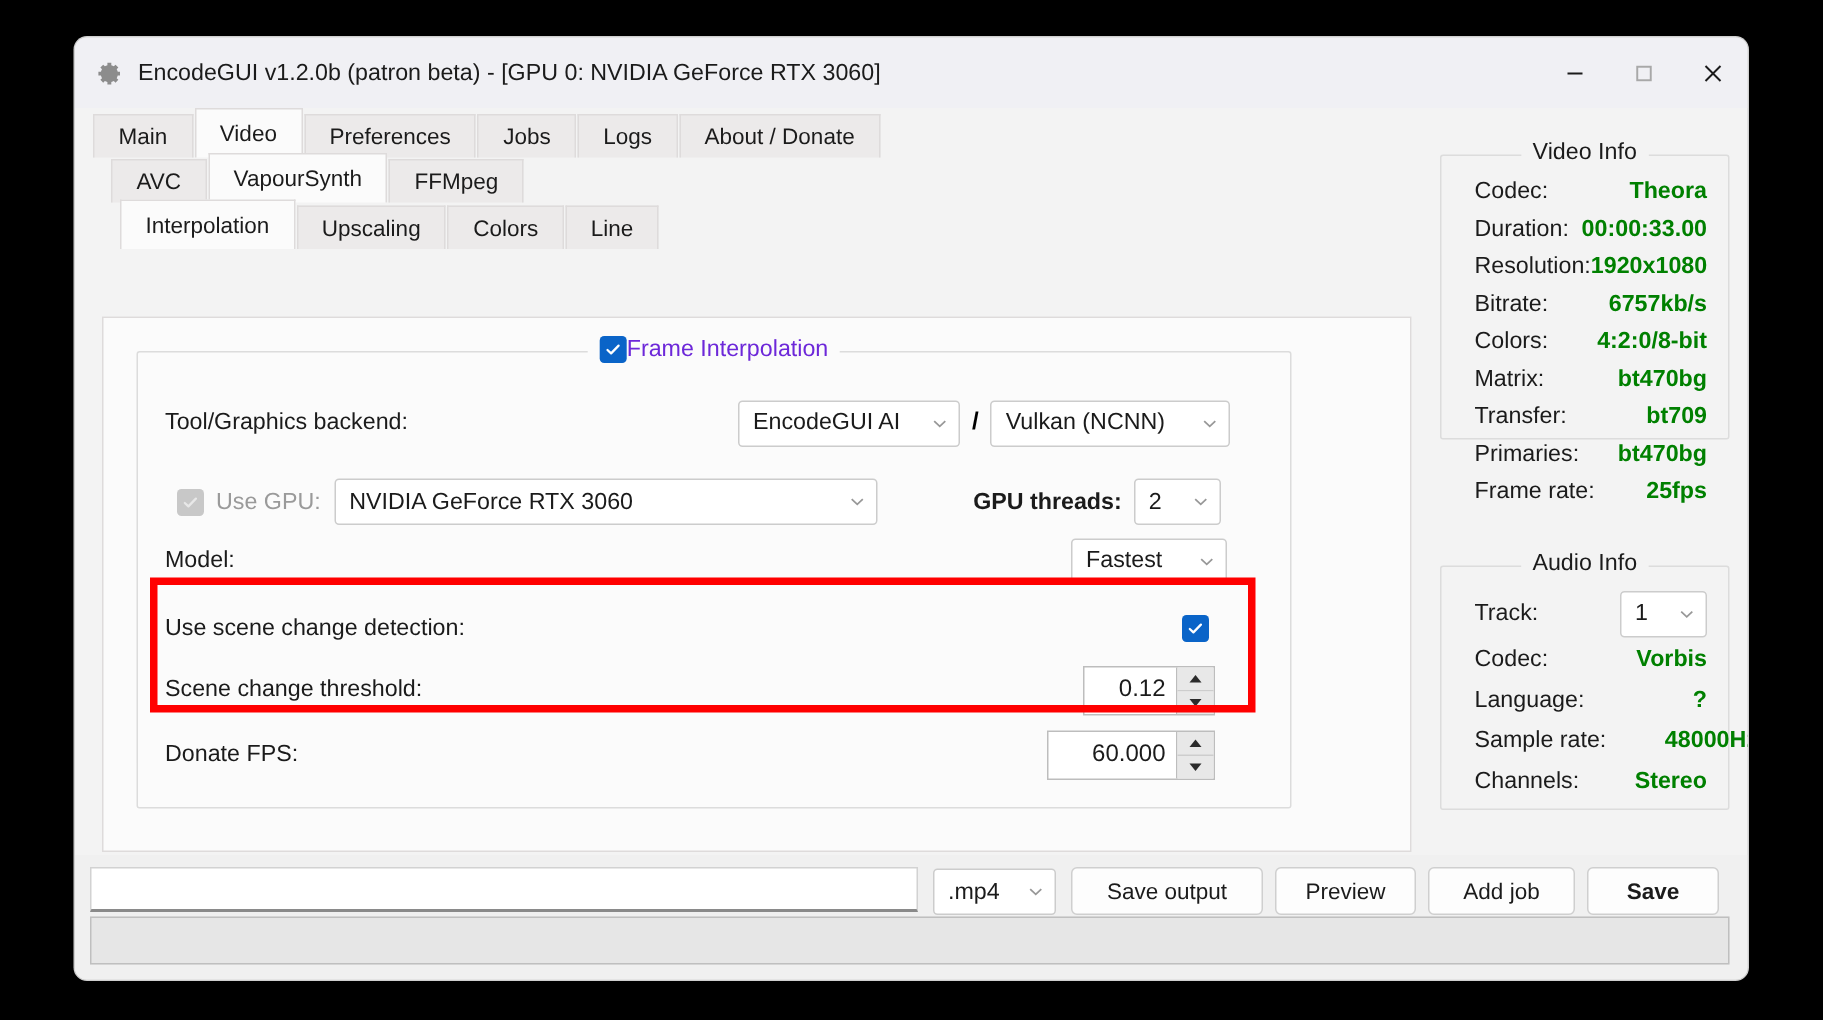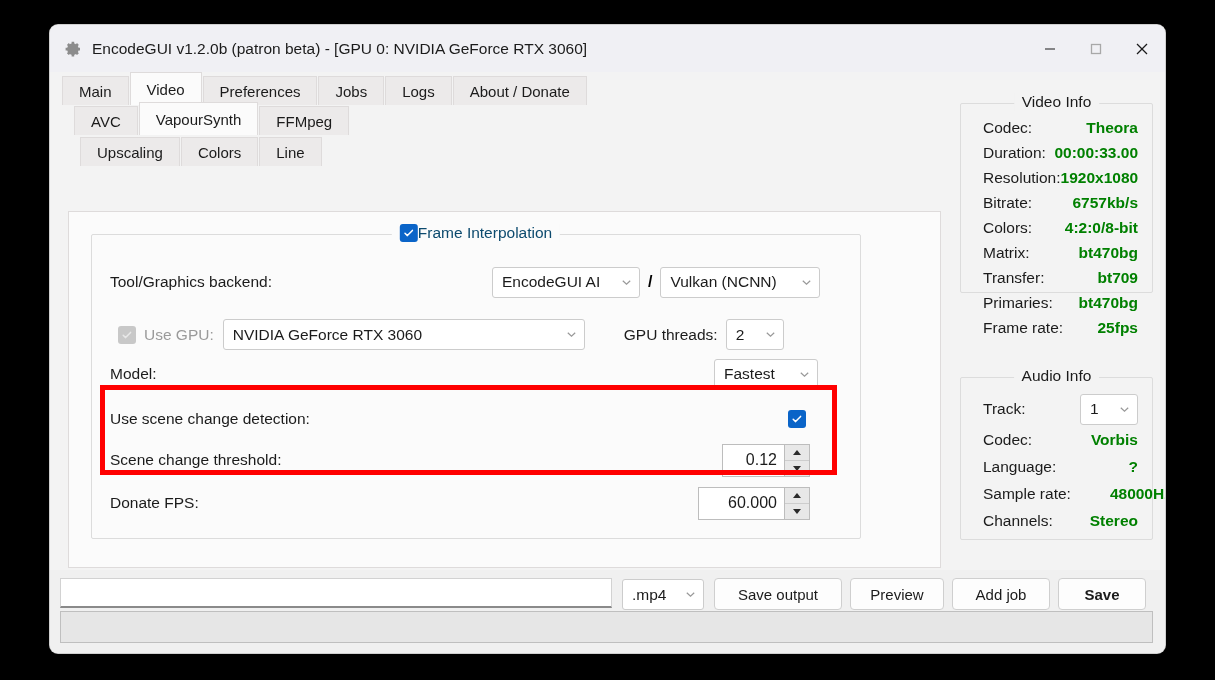--- a/index.html
+++ b/index.html
@@ -116,21 +116,21 @@
   }
   .group-legend {
     position: absolute;
     left: 50%;
     transform: translateX(-50%);
     top: -11px;
     background: #fbfbfb;
     padding: 0 8px;
     display: flex; align-items: center; gap: 0;
     font-size: 15.5px;
-    color: #0c4a6e;
+    color: #6d28d9;
     white-space: nowrap;
   }
 
   
   .cb {
     width: 18px; height: 18px;
     border-radius: 3px;
     background: #0a64c8;
     display: inline-flex;
     align-items: center; justify-content: center;
@@ -319,20 +319,21 @@
 
   <div class="content-area">
 
     <div class="tabrow2">
       <div class="tab">AVC</div>
       <div class="tab active">VapourSynth</div>
       <div class="tab">FFMpeg</div>
     </div>
 
     <div class="tabrow3">
+      <div class="tab active">Interpolation</div>
       <div class="tab">Upscaling</div>
       <div class="tab">Colors</div>
       <div class="tab">Line</div>
     </div>
 
     <div class="panel-body">
       <div class="groupbox">
 
         <div class="group-legend">
           <span class="cb">
@@ -368,21 +369,21 @@
               <polyline points="2.2,6.3 4.6,8.6 9.6,3.4" fill="none" stroke="#e8e8e8" stroke-width="1.5" stroke-linecap="round" stroke-linejoin="round"></polyline>
             </svg>
           </span>
           <span class="lbl dim" style="margin-left:8px;">Use GPU:</span>
           <div class="combo" style="width:362px; margin-left:9px;">
             <span>NVIDIA GeForce RTX 3060</span>
             <svg class="chev" width="11" height="11" viewBox="0 0 11 11">
               <polyline points="1.8,3.8 5.5,7.2 9.2,3.8" fill="none" stroke="#444" stroke-width="1.2"></polyline>
             </svg>
           </div>
-          <span class="lbl" style="margin-left:39px;">GPU threads:</span>
+          <span class="lbl" style="margin-left:64px;font-weight:bold;">GPU threads:</span>
           <div class="combo" style="width:58px; margin-left:8px;">
             <span>2</span>
             <svg class="chev" width="11" height="11" viewBox="0 0 11 11">
               <polyline points="1.8,3.8 5.5,7.2 9.2,3.8" fill="none" stroke="#444" stroke-width="1.2"></polyline>
             </svg>
           </div>
         </div>
 
         <div class="row" style="top:130px;">
           <span class="lbl">Model:</span>

